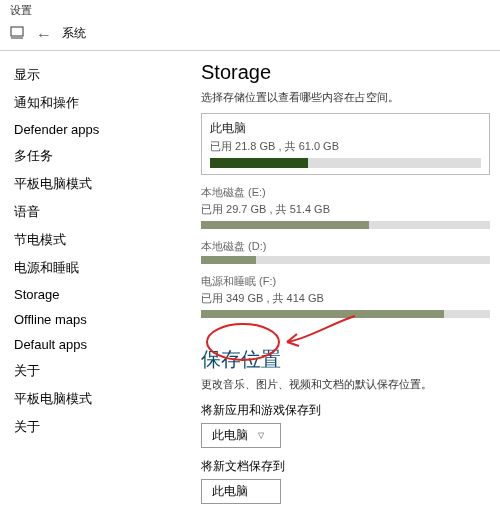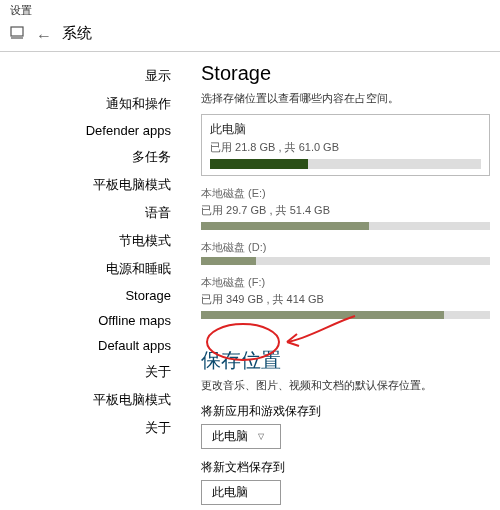--- a/index.html
+++ b/index.html
@@ -1,25 +1,25 @@
 <!DOCTYPE html>
 <html><head>
 <meta charset="utf-8">
 <style>
   * { box-sizing: border-box; margin: 0; padding: 0; font-family: "Microsoft YaHei", "Segoe UI", sans-serif; }
   body { width: 500px; height: 510px; background: #fff; overflow: hidden; font-size: 12px; color: #000; position: relative; }
 
   .titlebar { height: 22px; padding: 3px 10px; font-size: 11px; color: #333; }
   .header { display: flex; align-items: center; gap: 10px; padding: 2px 10px 8px 10px; border-bottom: 1px solid #ccc; }
   .header .arrow { font-size: 16px; color: #666; }
-  .header .title { font-size: 15px; }
+  .header .title { font-size: 12px; }
 
   .content { display: flex; height: calc(510px - 22px - 34px); }
   .sidebar { width: 185px; padding: 10px 0; overflow: hidden; }
-  .sidebar-item { padding: 5px 14px; font-size: 13px; cursor: default; text-align: right; }
+  .sidebar-item { padding: 5px 14px; font-size: 13px; cursor: default; }
 
   .main { flex: 1; padding: 10px 10px 10px 16px; overflow: hidden; }
   .section-title { font-size: 20px; font-weight: 300; margin-bottom: 6px; }
   .section-desc { font-size: 11px; color: #333; margin-bottom: 8px; }
 
   .drive { margin-bottom: 10px; }
   .drive.primary { border: 1px solid #bbb; padding: 6px 8px; }
   .drive-name { font-size: 12px; color: #222; }
   .drive.secondary .drive-name { color: #666; font-size: 11px; }
   .drive-info { font-size: 11px; color: #555; margin: 2px 0 4px 0; }
@@ -94,21 +94,21 @@
     </div>
 
     <div class="drive secondary">
       <div class="drive-name">本地磁盘 (D:)</div>
       <div class="bar">
           <div class="bar-fill" style="width:19%"></div>
         </div>
     </div>
 
     <div class="drive secondary">
-      <div class="drive-name">本地磁盘 (F:)</div>
+      <div class="drive-name">电源和睡眠 (F:)</div>
       <div class="drive-info">已用 <span>349 GB</span> , 共 <span>414 GB</span></div>
       <div class="bar">
           <div class="bar-fill" style="width:84%"></div>
         </div>
     </div>
 
     <div class="save-title">保存位置</div>
     <div class="section-desc">更改音乐、图片、视频和文档的默认保存位置。</div>
 
     <div class="field">

